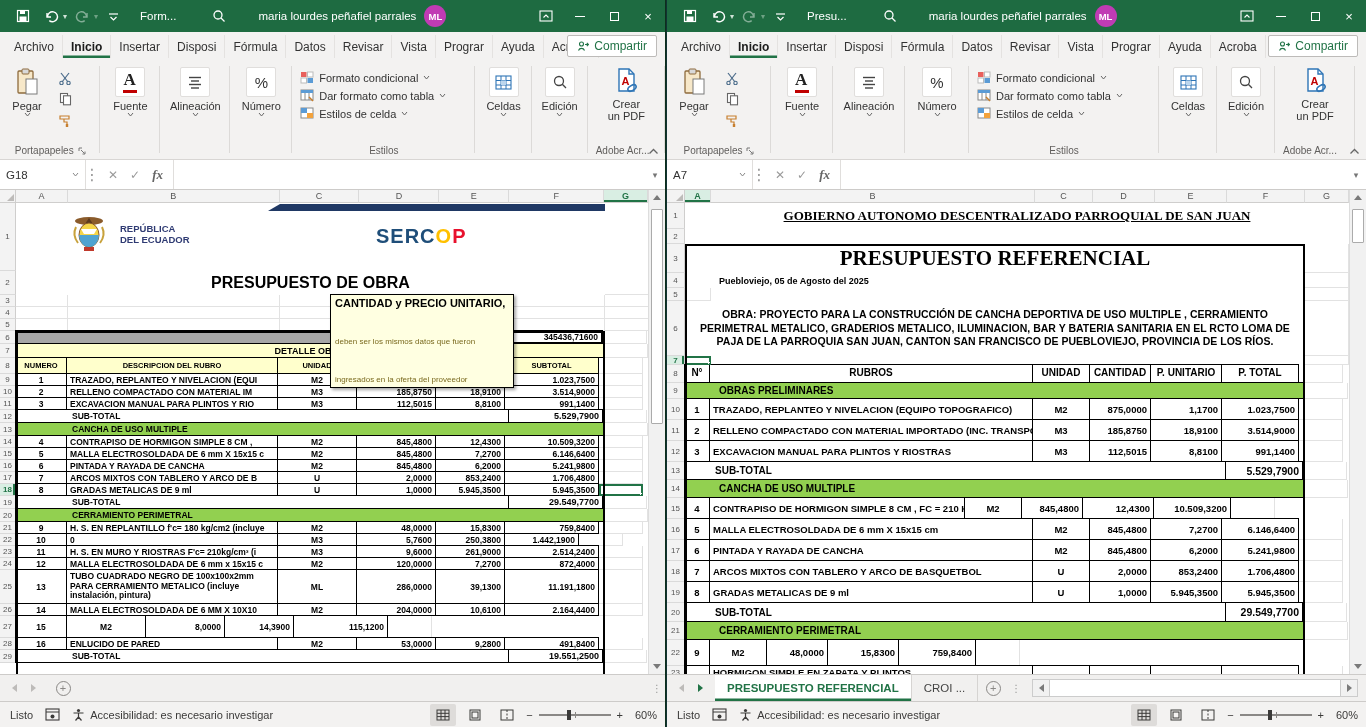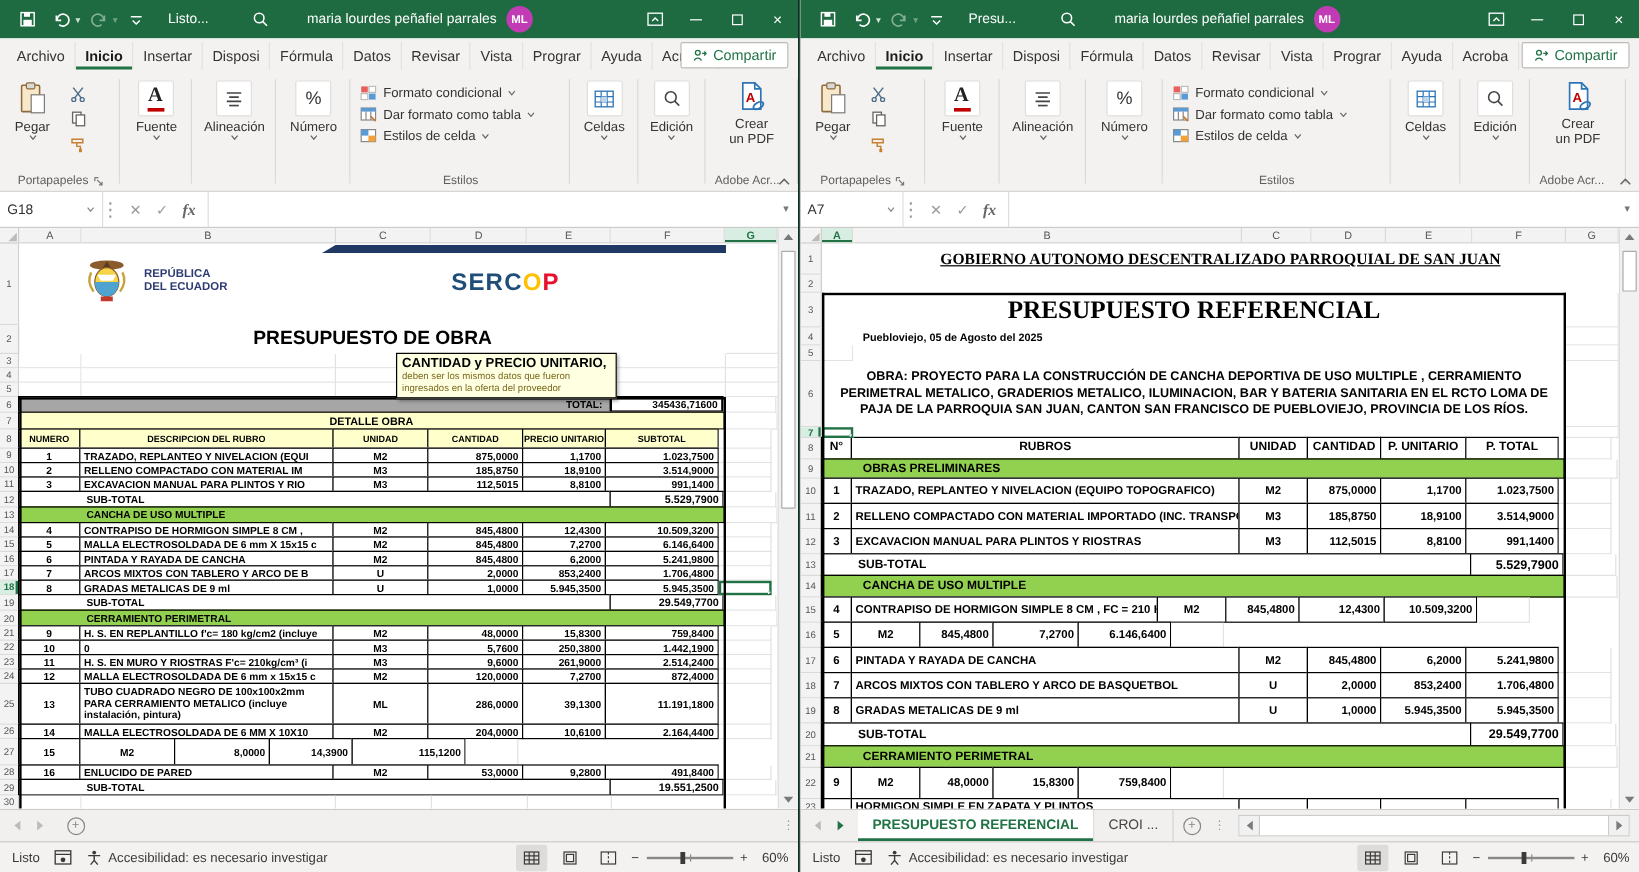--- a/index.html
+++ b/index.html
@@ -77,21 +77,21 @@
 .selcell{outline:2px solid var(--accent);outline-offset:-2px;position:relative;background:#fff;}
 .selcell b{position:absolute;right:-2px;bottom:-2px;width:4px;height:4px;background:var(--accent);border:1px solid #fff;}
 .wrapcell{white-space:normal;line-height:1.15;}
 .overlayborder{position:absolute;border:2px solid #000;border-bottom:none;pointer-events:none;}
 
 .lg-item{font-size:8.5px;}
 .lg-cols{font-size:7.5px;}
 .navybar{position:absolute;height:7px;background:var(--navy);clip-path:polygon(12px 0,100% 0,100% 100%,0 100%);}
 .commentbox{position:absolute;width:184px;background:#FFFFE1;border:1px solid #000;box-shadow:2px 2px 3px rgba(0,0,0,.35);padding:2px 4px;z-index:5;}
 .commentbox .ct{font-size:11px;font-weight:700;color:#000;}
-.commentbox .cb{font-size:8px;color:#7A6A1F;line-height:1.25;}
+.commentbox .cb{font-size:8px;color:#7A6A1F;line-height:1.25;margin-top:28px;}
 .logo-row{position:relative;background:#fff;}
 .ec-logo{position:absolute;left:50px;top:12px;display:flex;align-items:center;gap:8px;}
 .ec-txt{font-size:9.5px;font-weight:700;color:#2F3B73;line-height:1.15;}
 .sercop{position:absolute;left:360px;top:22px;font-size:20px;font-weight:700;letter-spacing:1px;font-family:"Liberation Sans",sans-serif;}
 .sheet-title{font-size:16px;font-weight:700;color:#000;display:flex;align-items:center;justify-content:center;}
 
 .rg-item{font-size:9.5px;}
 .rhead1{font-family:"Liberation Serif",serif;font-weight:700;font-size:13px;text-decoration:underline;display:flex;align-items:center;justify-content:center;background:#fff;}
 .rhead2{font-family:"Liberation Serif",serif;font-weight:700;font-size:21px;display:flex;align-items:center;justify-content:center;background:#fff;}
 .robra{font-size:10.5px;font-weight:700;text-align:center;white-space:normal;line-height:1.3;display:flex;align-items:center;padding:0 6px;}
@@ -154,21 +154,21 @@
           </svg>
         </span>
       <span class="tb-caret dim">▾</span>
       <span class="tb-btn">
           <svg width="11" height="9" viewBox="0 0 11 9">
             <line x1="1" y1="2" x2="10" y2="2" stroke="#fff" stroke-width="1.2"></line>
             <path d="M2.5 5 L5.5 8 L8.5 5" fill="none" stroke="#fff" stroke-width="1.2"></path>
           </svg>
         </span>
     </div>
-    <span class="tb-file">Listo...</span>
+    <span class="tb-file">Form...</span>
     <span class="tb-btn tb-search">
         <svg width="14" height="14" viewBox="0 0 14 14">
           <circle cx="6" cy="6" r="4" fill="none" stroke="#fff" stroke-width="1.3"></circle>
           <line x1="9" y1="9" x2="12.5" y2="12.5" stroke="#fff" stroke-width="1.3"></line>
         </svg>
       </span>
     <span class="tb-user">maria lourdes peñafiel parrales</span>
     <span class="avatar">ML</span>
     <div class="tb-right">
       <span class="winctl">
@@ -623,21 +623,21 @@
           <div class="cell tc t-right lg-item" style="width: 95px;">759,8400</div>
           <div class="cell lc" style="width: 44px;"></div>
         </div>
         <div class="srow" style="height: 12px;">
           <div class="rowhdr" style="width: 16px;">22</div>
           <div class="cell tc t-center lg-item" style="width: 52px;">10</div>
           <div class="cell tc t-left lg-item" style="width: 212px;">0</div>
           <div class="cell tc t-center lg-item" style="width: 80px;">M3</div>
           <div class="cell tc t-right lg-item" style="width: 80px;">5,7600</div>
           <div class="cell tc t-right lg-item" style="width: 70px;">250,3800</div>
-          <div class="cell tc t-right lg-item" style="width: 95px;">1.442,1900</div>
+          <div class="cell tc t-right lg-item" style="width: 75px;">1.442,1900</div>
           <div class="cell lc" style="width: 44px;"></div>
         </div>
         <div class="srow" style="height: 12px;">
           <div class="rowhdr" style="width: 16px;">23</div>
           <div class="cell tc t-center lg-item" style="width: 52px;">11</div>
           <div class="cell tc t-left lg-item" style="width: 212px;">H. S. EN MURO Y RIOSTRAS   F'c= 210kg/cm³ (i</div>
           <div class="cell tc t-center lg-item" style="width: 80px;">M3</div>
           <div class="cell tc t-right lg-item" style="width: 80px;">9,6000</div>
           <div class="cell tc t-right lg-item" style="width: 70px;">261,9000</div>
           <div class="cell tc t-right lg-item" style="width: 95px;">2.514,2400</div>
@@ -689,30 +689,20 @@
           <div class="cell tc t-center lg-item" style="width: 80px;">M2</div>
           <div class="cell tc t-right lg-item" style="width: 80px;">53,0000</div>
           <div class="cell tc t-right lg-item" style="width: 70px;">9,2800</div>
           <div class="cell tc t-right lg-item" style="width: 95px;">491,8400</div>
           <div class="cell lc" style="width: 44px;"></div>
         </div>
         <div class="srow" style="height: 13px;">
           <div class="rowhdr" style="width: 16px;">29</div>
           <div class="cell tc t-left" style="width: 494px; font-size: 8.5px; padding-left: 56px;">SUB-TOTAL</div>
           <div class="cell tc t-right" style="width: 95px; font-size: 9px;">19.551,2500</div>
-          <div class="cell lc" style="width: 44px;"></div>
-        </div>
-        <div class="srow" style="height: 12px;">
-          <div class="rowhdr" style="width: 16px;">30</div>
-          <div class="cell lc" style="width: 52px;"></div>
-          <div class="cell lc" style="width: 212px;"></div>
-          <div class="cell lc" style="width: 80px;"></div>
-          <div class="cell lc" style="width: 80px;"></div>
-          <div class="cell lc" style="width: 70px;"></div>
-          <div class="cell lc" style="width: 95px;"></div>
           <div class="cell lc" style="width: 44px;"></div>
         </div>
         <div class="overlayborder" style="left: 16px; top: 141px; width: 589px; bottom: 0px;"></div>
         <div class="commentbox" style="left: 330px; top: 104px;">
           <div class="ct">CANTIDAD y PRECIO UNITARIO,</div>
           <div class="cb">deben ser los mismos datos que fueron</div>
           <div class="cb">ingresados en la oferta del proveedor</div>
         </div>
       </div>
     <div class="vscroll">
@@ -1198,20 +1188,21 @@
           <div class="cell tc t-left rg-item" style="width: 256px;">CONTRAPISO  DE HORMIGON SIMPLE 8 CM , FC = 210 KG/CM2</div>
           <div class="cell tc t-center rg-item" style="width: 58px;">M2</div>
           <div class="cell tc t-right rg-item" style="width: 62px;">845,4800</div>
           <div class="cell tc t-right rg-item" style="width: 72px;">12,4300</div>
           <div class="cell tc t-right rg-item" style="width: 78px;">10.509,3200</div>
           <div class="cell lc" style="width: 44px;"></div>
         </div>
         <div class="srow" style="height: 21px;">
           <div class="rowhdr" style="width: 18px;">16</div>
           <div class="cell tc t-center rg-item" style="width: 26px;">5</div>
+          <div class="cell tc t-left rg-item" style="width: 324px;">MALLA ELECTROSOLDADA DE 6 mm X 15x15 cm</div>
           <div class="cell tc t-center rg-item" style="width: 58px;">M2</div>
           <div class="cell tc t-right rg-item" style="width: 62px;">845,4800</div>
           <div class="cell tc t-right rg-item" style="width: 72px;">7,2700</div>
           <div class="cell tc t-right rg-item" style="width: 78px;">6.146,6400</div>
           <div class="cell lc" style="width: 44px;"></div>
         </div>
         <div class="srow" style="height: 21px;">
           <div class="rowhdr" style="width: 18px;">17</div>
           <div class="cell tc t-center rg-item" style="width: 26px;">6</div>
           <div class="cell tc t-left rg-item" style="width: 324px;">PINTADA Y RAYADA DE CANCHA</div>

